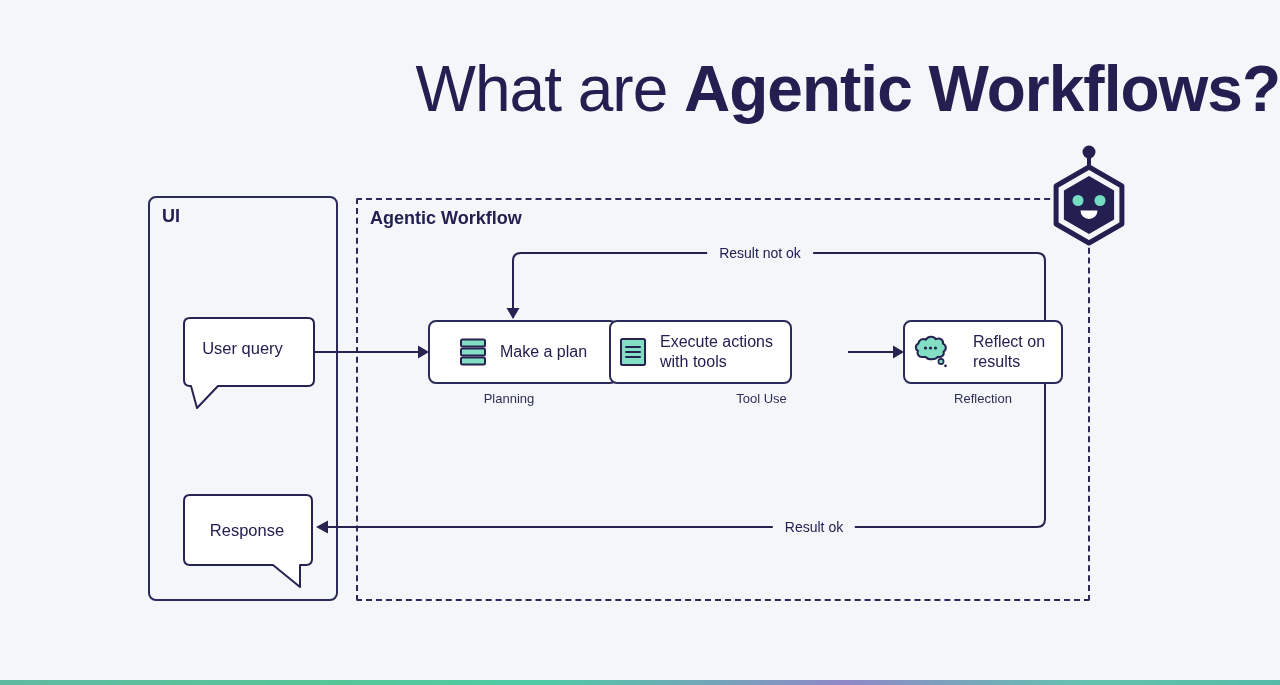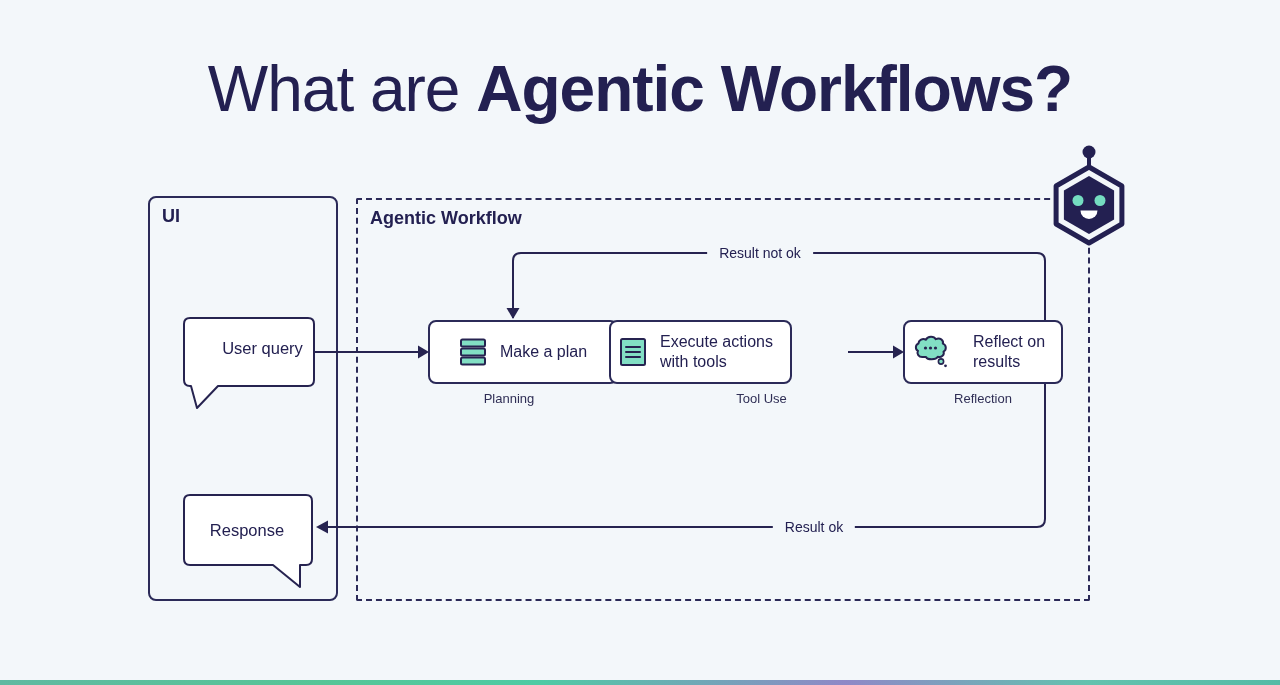--- a/index.html
+++ b/index.html
@@ -7,21 +7,21 @@
     position:relative;
     width:1280px;height:685px;
     background:#f3f7fa;
     overflow:hidden;
     font-family:"Liberation Sans", sans-serif;
     color:#232051;
   }
   
   .title{
     position:absolute;left:0;top:52px;width:1280px;
-    text-align:center;font-size:64px;font-weight:400;
+    text-align:right;font-size:64px;font-weight:400;
     color:#232051;letter-spacing:-1px;
   }
   .title b{font-weight:700;}
   
   .ui-box{
     position:absolute;left:148px;top:196px;width:190px;height:405px;
     border:2px solid #2b2a58;border-radius:8px;box-sizing:border-box;
     z-index:0;
   }
   .dashed-box{
@@ -95,21 +95,21 @@
       <polygon points="328,520.5 328,533.5 316,527"></polygon>
     </g>
   </svg>
 
   <div class="edge-label" style="left:760px;top:245px;">Result not ok</div>
   <div class="edge-label" style="left:814px;top:519px;">Result ok</div>
 
   <svg class="bubble-svg" style="left:182px;top:317px;" width="135" height="96" viewBox="0 0 135 96">
     <path d="M8 1 H126 Q132 1 132 7 V63 Q132 69 126 69 H36 L15 91 L9 69 H8 Q2 69 2 63 V7 Q2 1 8 1 Z" fill="#ffffff" stroke="#262350" stroke-width="2" stroke-linejoin="round"></path>
   </svg>
-  <div class="bubble-text" style="left:196px;top:318px;width:133px;height:60px;">User query</div>
+  <div class="bubble-text" style="left:176px;top:318px;width:133px;height:60px;">User query</div>
 
   <svg class="bubble-svg" style="left:183px;top:494px;" width="132" height="98" viewBox="0 0 132 98">
     <path d="M7 1 H123 Q129 1 129 7 V65 Q129 71 123 71 H117 V93 L90 71 H7 Q1 71 1 65 V7 Q1 1 7 1 Z" fill="#ffffff" stroke="#262350" stroke-width="2" stroke-linejoin="round"></path>
   </svg>
   <div class="bubble-text" style="left:183px;top:495px;width:128px;height:70px;border-radius:13px;">Response</div>
 
   <div class="step" style="left:428px;width:190px;">
     <svg width="28" height="28" viewBox="0 0 28 28">
       <g fill="#82dfc4" stroke="#262350" stroke-width="2">
         <rect x="2" y="1.5" width="24" height="7" rx="1.5"></rect>

